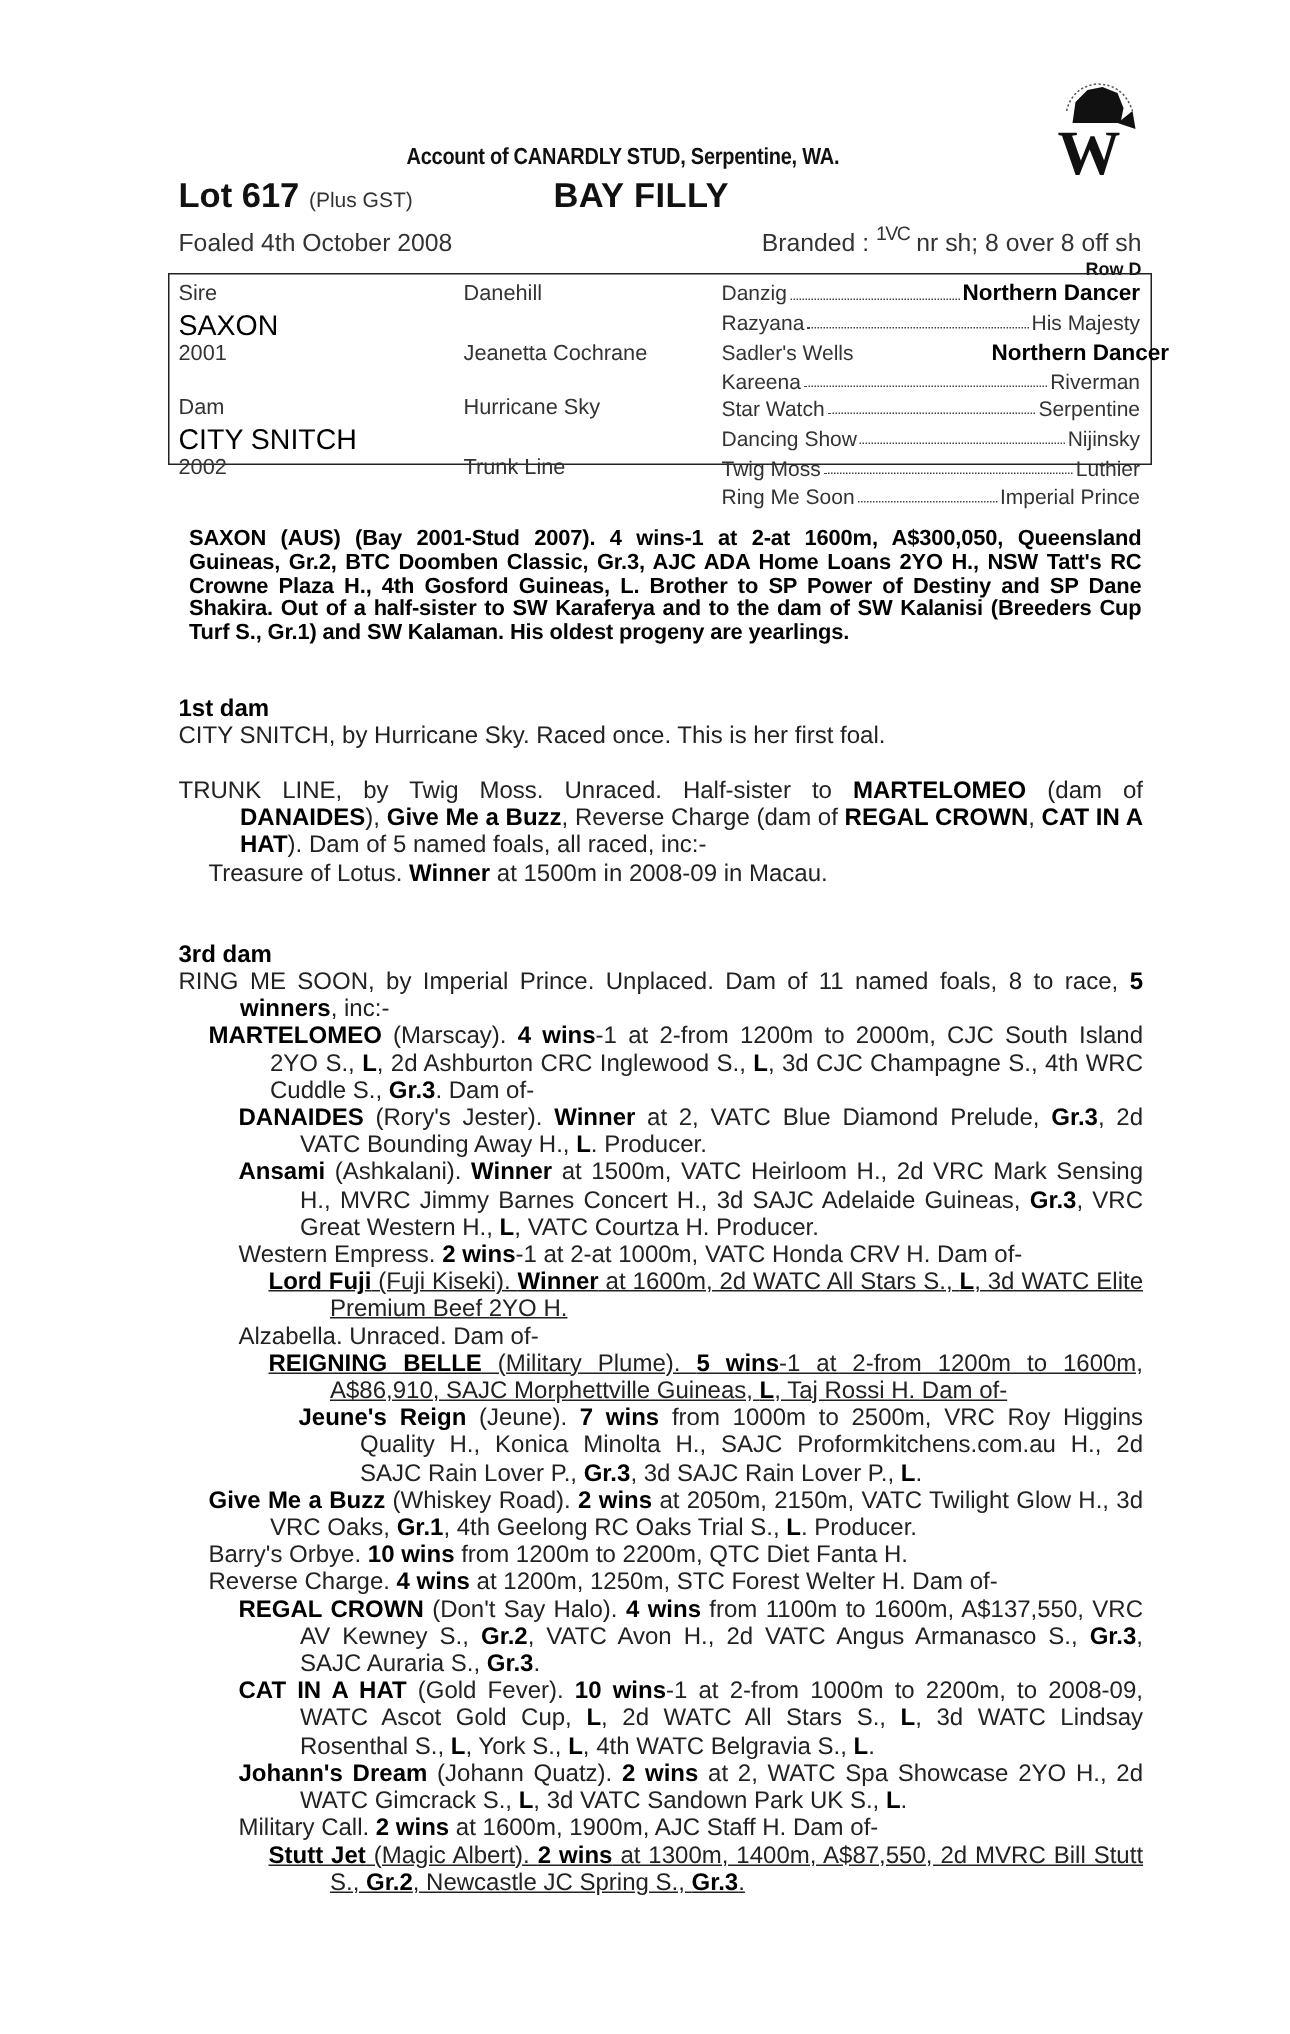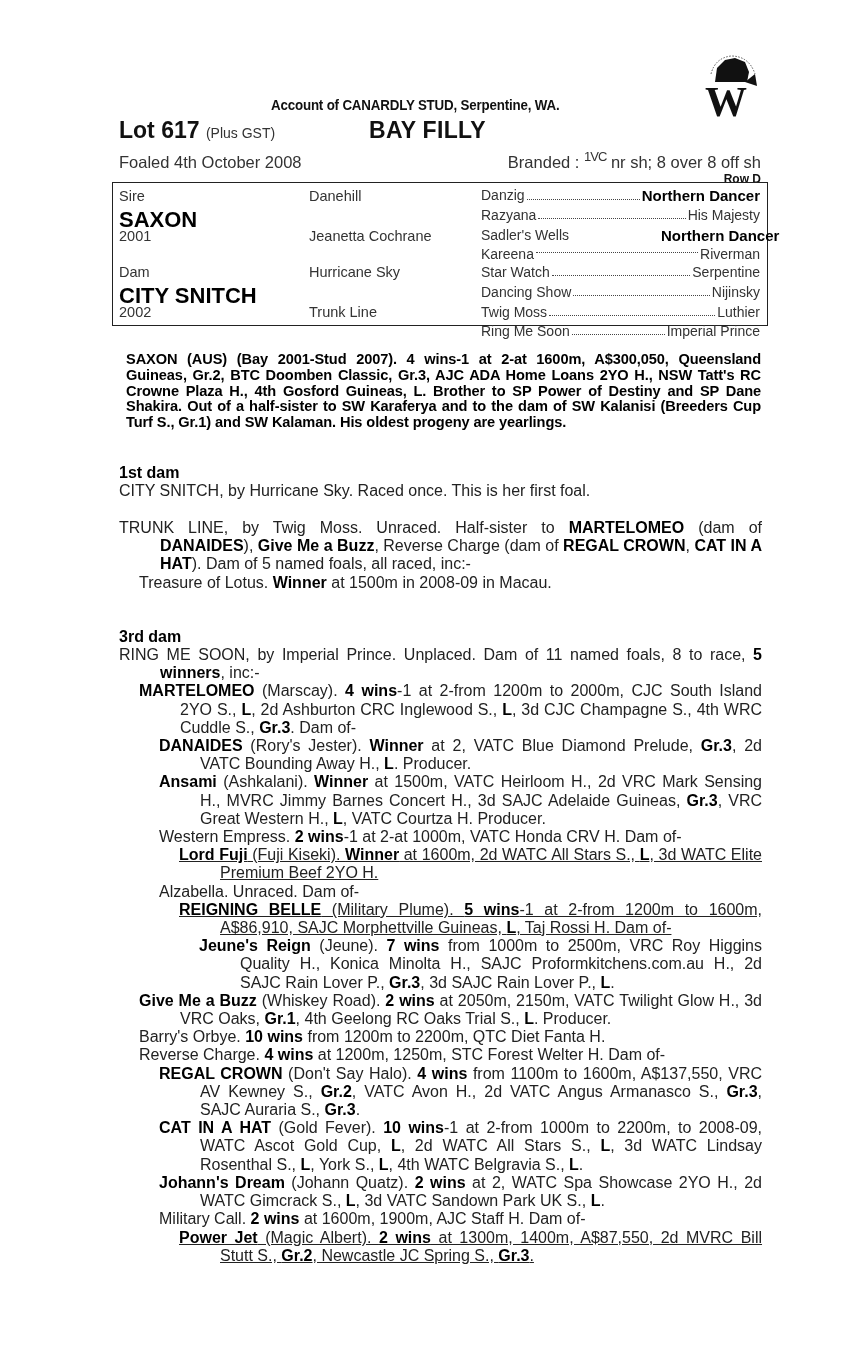--- a/index.html
+++ b/index.html
@@ -7,23 +7,23 @@
   .page{position:absolute;left:119px;top:0;width:642px;}
   .account{position:absolute;left:152px;top:96px;font-family:"Liberation Sans",sans-serif;font-weight:bold;font-size:15.5px;letter-spacing:-0.2px;transform:scaleX(0.86);transform-origin:left top;white-space:nowrap;}
   .logo{position:absolute;left:582px;top:52px;width:60px;height:68px;}
   .lot{position:absolute;left:0;top:117px;font-weight:bold;font-size:23px;white-space:nowrap;}
   .lot small{font-weight:normal;font-size:14px;color:#333;}
   .title{position:absolute;left:250px;top:117px;font-weight:bold;font-size:23px;letter-spacing:0.3px;white-space:nowrap;}
   .row{position:absolute;right:0;top:124px;font-weight:bold;font-size:12px;white-space:nowrap;margin-top:48px;}
   .foaled{position:absolute;left:0;top:153px;font-size:16.5px;color:#333;white-space:nowrap;}
   .branded{position:absolute;right:0;top:153px;font-size:16.5px;color:#333;white-space:nowrap;}
   .brandmark{font-size:13px;position:relative;top:-7px;letter-spacing:-1px;}
-  .pedbox{position:absolute;left:-7px;top:182px;width:656px;height:144px;border:1.5px solid #222;box-sizing:border-box;}
+  .pedbox{position:absolute;left:-7px;top:182px;width:656px;height:128px;border:1.5px solid #222;box-sizing:border-box;}
   .pc{position:absolute;font-size:14.5px;color:#333;white-space:nowrap;}
-  .pc.bold{font-weight:bold;font-size:22px;color:#000;}
+  .pc.bold{font-weight:normal;font-size:19px;color:#000;}
   .g3{position:absolute;left:368px;width:279px;font-size:14px;color:#333;display:flex;white-space:nowrap;}
   .g3 .dots{flex:1;border-bottom:1.5px dotted #444;margin:0 2px 4px 2px;}
   .g3 .sire.b{font-weight:bold;color:#000;font-size:15px;}
   .sirepara{position:absolute;left:7px;top:352px;width:635px;font-weight:bold;font-size:14.6px;line-height:15.8px;text-align:justify;letter-spacing:-0.1px;color:#000;}
   .sec{position:absolute;left:0;width:643px;}
   .sec h3{margin:0;font-size:16px;font-weight:bold;line-height:18px;color:#000;}
   .para{font-size:16px;line-height:18.2px;color:#222;text-align:justify;text-align-last:left;}
   .para b{color:#000;}
   .l0{padding-left:41px;text-indent:-41px;}
   .l1{padding-left:61px;text-indent:-41px;}
@@ -81,21 +81,21 @@
         <div class="g3" style="top: 24px;">
           <span>Razyana</span>
           <span class="dots"></span>
           <span class="sire">His Majesty</span>
         </div>
         <div class="g3" style="top: 44px; gap: 44px;">
           <span>Sadler's Wells</span>
           <span class="dots"></span>
           <span class="sire b">Northern Dancer</span>
         </div>
-        <div class="g3" style="top: 63px; align-items: center;">
+        <div class="g3" style="top: 63px;">
           <span>Kareena</span>
           <span class="dots"></span>
           <span class="sire">Riverman</span>
         </div>
         <div class="g3" style="top: 81px;">
           <span>Star Watch</span>
           <span class="dots"></span>
           <span class="sire">Serpentine</span>
         </div>
         <div class="g3" style="top: 101px;">
@@ -138,16 +138,16 @@
         <div class="para l2"><span>Alzabella. Unraced. Dam of-</span></div>
         <div class="para l3"><b>REIGNING BELLE</b><span> (Military Plume). </span><b>5 wins</b><span>-1 at 2-from 1200m to 1600m, A$86,910, SAJC Morphettville Guineas, </span><b>L</b><span>, Taj Rossi H. Dam of-</span></div>
         <div class="para l4"><b>Jeune's Reign</b><span> (Jeune). </span><b>7 wins</b><span> from 1000m to 2500m, VRC Roy Higgins Quality H., Konica Minolta H., SAJC Proformkitchens.com.au H., 2d SAJC Rain Lover P., </span><b>Gr.3</b><span>, 3d SAJC Rain Lover P., </span><b>L</b><span>.</span></div>
         <div class="para l1"><b>Give Me a Buzz</b><span> (Whiskey Road). </span><b>2 wins</b><span> at 2050m, 2150m, VATC Twilight Glow H., 3d VRC Oaks, </span><b>Gr.1</b><span>, 4th Geelong RC Oaks Trial S., </span><b>L</b><span>. Producer.</span></div>
         <div class="para l1"><span>Barry's Orbye. </span><b>10 wins</b><span> from 1200m to 2200m, QTC Diet Fanta H.</span></div>
         <div class="para l1"><span>Reverse Charge. </span><b>4 wins</b><span> at 1200m, 1250m, STC Forest Welter H. Dam of-</span></div>
         <div class="para l2"><b>REGAL CROWN</b><span> (Don't Say Halo). </span><b>4 wins</b><span> from 1100m to 1600m, A$137,550, VRC AV Kewney S., </span><b>Gr.2</b><span>, VATC Avon H., 2d VATC Angus Armanasco S., </span><b>Gr.3</b><span>, SAJC Auraria S., </span><b>Gr.3</b><span>.</span></div>
         <div class="para l2"><b>CAT IN A HAT</b><span> (Gold Fever). </span><b>10 wins</b><span>-1 at 2-from 1000m to 2200m, to 2008-09, WATC Ascot Gold Cup, </span><b>L</b><span>, 2d WATC All Stars S., </span><b>L</b><span>, 3d WATC Lindsay Rosenthal S., </span><b>L</b><span>, York S., </span><b>L</b><span>, 4th WATC Belgravia S., </span><b>L</b><span>.</span></div>
         <div class="para l2"><b>Johann's Dream</b><span> (Johann Quatz). </span><b>2 wins</b><span> at 2, WATC Spa Showcase 2YO H., 2d WATC Gimcrack S., </span><b>L</b><span>, 3d VATC Sandown Park UK S., </span><b>L</b><span>.</span></div>
         <div class="para l2"><span>Military Call. </span><b>2 wins</b><span> at 1600m, 1900m, AJC Staff H. Dam of-</span></div>
-        <div class="para l3"><b>Power Jet</b><span> (Magic Albert). </span><b>2 wins</b><span> at 1300m, 1400m, A$87,550, 2d MVRC Bill Stutt S., </span><b>Gr.2</b><span>, Newcastle JC Spring S., </span><b>Gr.3</b><span>.</span></div>
+        <div class="para l3"><b>Stutt Jet</b><span> (Magic Albert). </span><b>2 wins</b><span> at 1300m, 1400m, A$87,550, 2d MVRC Bill Stutt S., </span><b>Gr.2</b><span>, Newcastle JC Spring S., </span><b>Gr.3</b><span>.</span></div>
       </div>
     </div>
 </div>
 
 </body></html>

